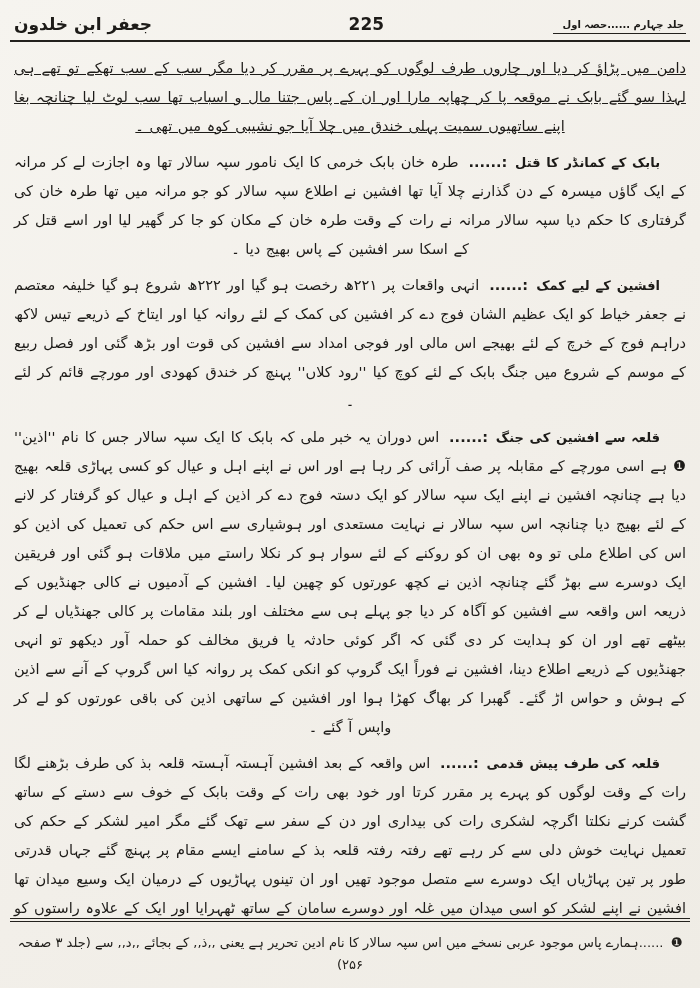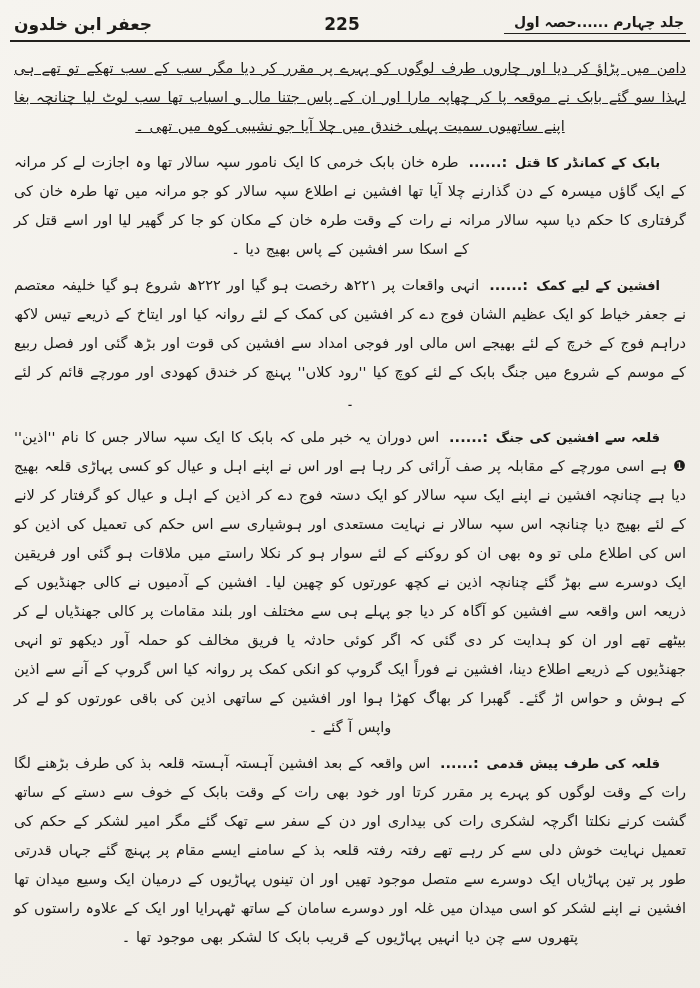--- a/index.html
+++ b/index.html
@@ -35,21 +35,21 @@
     font-size: 17px;
     font-weight: bold;
     letter-spacing: 0.5px;
   }
   .running-header .page-number {
     font-size: 17px;
     font-weight: bold;
     transform: translateX(14px);
   }
   .running-header .volume-label {
-    font-size: 14px;
+    font-size: 10px;
     font-weight: bold;
     border-bottom: 1.5px solid #23211d;
     padding: 0 2px 3px 10px;
   }
 
   
   main.text-block {
     flex: 1 1 auto;
     padding: 2px 4px 0 4px;
     overflow: hidden;
@@ -134,14 +134,20 @@
     </p>
 
     <p class="section headed">
       <span class="heading">قلعہ کی طرف پیش قدمی</span>
       <span class="lead">:......</span>
       <span class="body-text">اس واقعہ کے بعد افشین آہستہ آہستہ قلعہ بذ کی طرف بڑھنے لگا رات کے وقت لوگوں کو پہرے پر مقرر کرتا اور خود بھی رات کے وقت بابک کے خوف سے دستے کے ساتھ گشت کرنے نکلتا اگرچہ لشکری رات کی بیداری اور دن کے سفر سے تھک گئے مگر امیر لشکر کے حکم کی تعمیل نہایت خوش دلی سے کر رہے تھے رفتہ رفتہ قلعہ بذ کے سامنے ایسے مقام پر پہنچ گئے جہاں قدرتی طور پر تین پہاڑیاں ایک دوسرے سے متصل موجود تھیں اور ان تینوں پہاڑیوں کے درمیان ایک وسیع میدان تھا افشین نے اپنے لشکر کو اسی میدان میں غلہ اور دوسرے سامان کے ساتھ ٹھہرایا اور ایک کے علاوہ راستوں کو پتھروں سے چن دیا انہیں پہاڑیوں کے قریب بابک کا لشکر بھی موجود تھا ۔</span>
     </p>
 
   </main>
 
+  <footer class="footnote-area">
+    <div class="footnote-line">
+      <span class="fn-marker">❶</span>
+      <span class="fn-text">......ہمارے پاس موجود عربی نسخے میں اس سپہ سالار کا نام ادین تحریر ہے یعنی ,,ذ,, کے بجائے ,,د,, سے (جلد ۳ صفحہ ۲۵۶)</span>
+    </div>
+  </footer>
 
 </div>
 
 </body></html>

